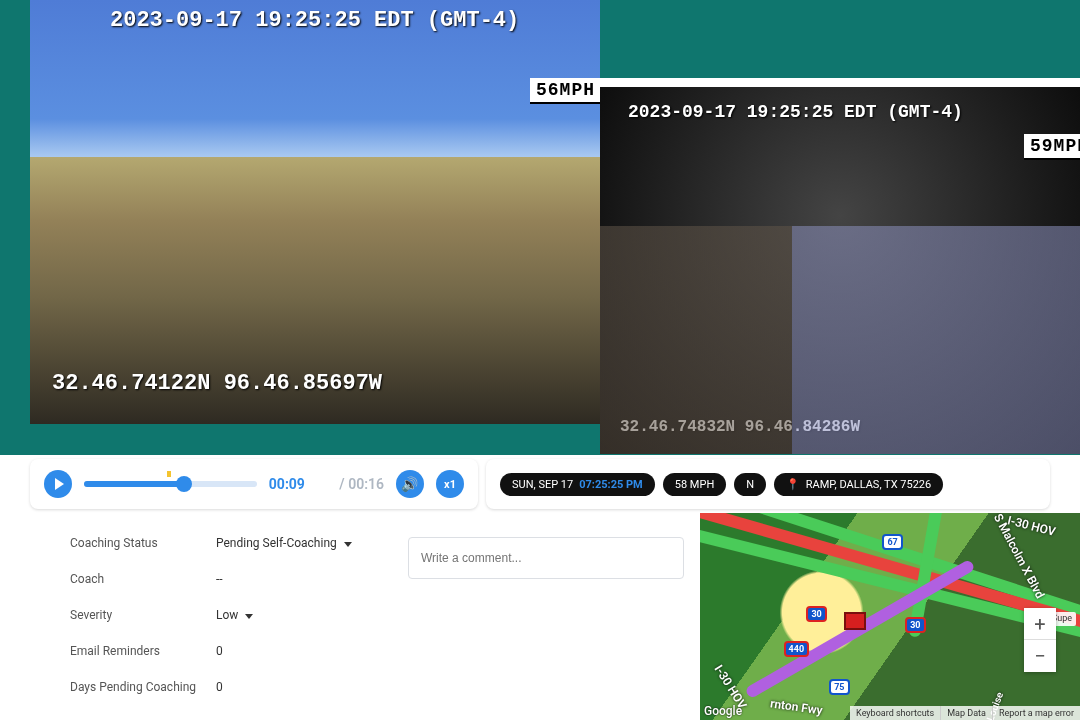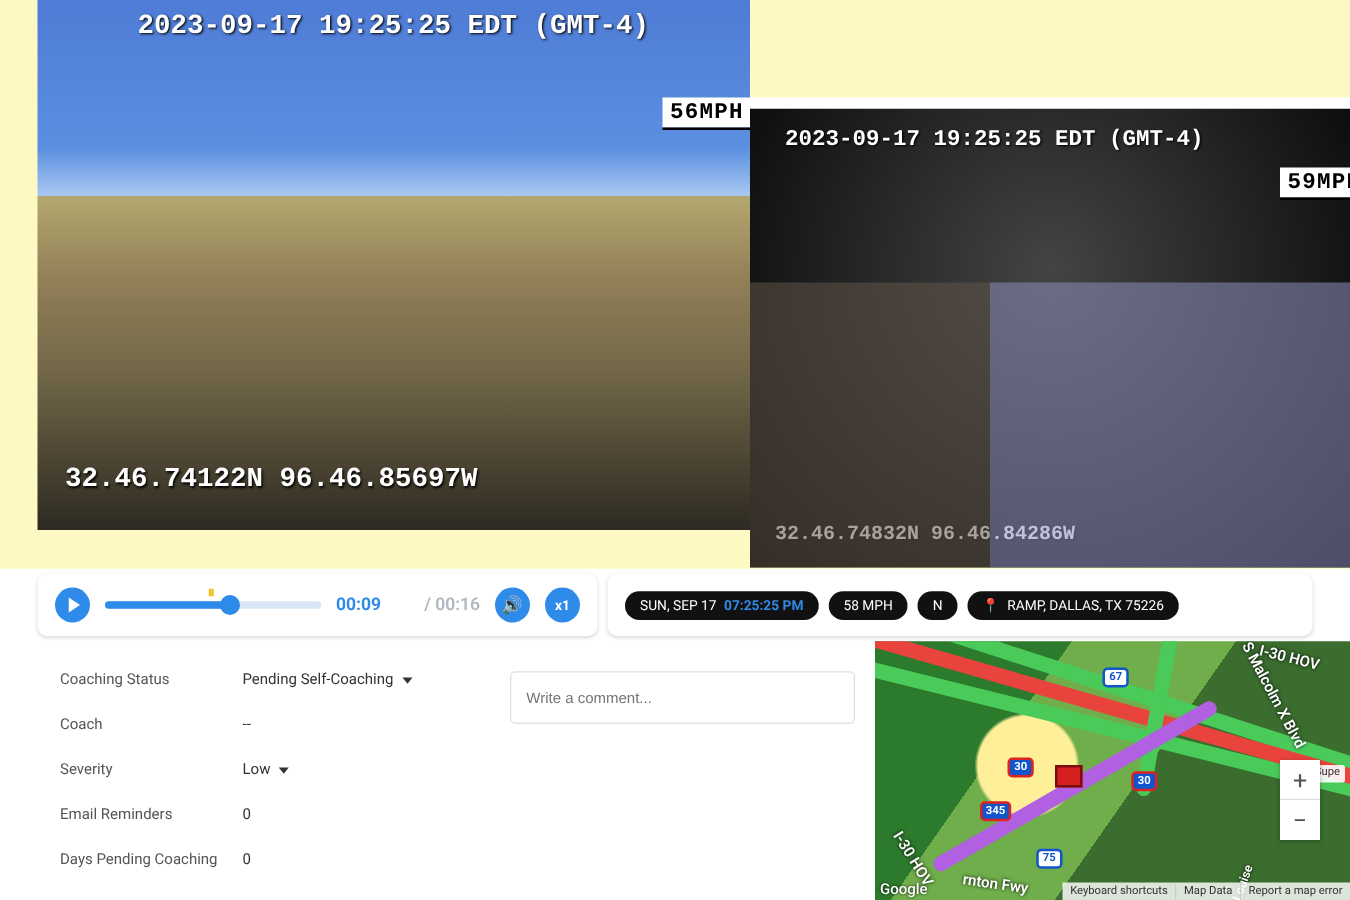--- a/index.html
+++ b/index.html
@@ -1,19 +1,19 @@
 <!DOCTYPE html>
 <html><head>
 <meta charset="utf-8">
 <style>
   * { box-sizing: border-box; margin: 0; padding: 0; }
   body { font-family: -apple-system, "Segoe UI", Roboto, Arial, sans-serif; background:#fff; color:#333; width:1080px; }
 
   
-  .videos { position:relative; width:1080px; height:455px; background:#fef9c3; overflow:hidden; }
+  .videos { position:relative; width:1080px; height:455px; background:#0f766e; overflow:hidden; }
 
   .cam { position:absolute; background:#000; overflow:hidden; }
   .cam-left  { left:30px;  top:0;    width:570px; height:424px; }
   .cam-right { left:600px; top:87px; width:480px; height:367px; }
 
   
   .scene-road {
     background: linear-gradient(#4f7cd6 0%, #5b8fe0 28%, #a9c9f1 37%, #b4a870 37%, #938158 52%, #726748 70%, #2e2a22 100%);
   }
   .scene-cabin {
@@ -59,21 +59,21 @@
   .time .total { color:#aeb7c2; font-weight:600;margin-left:31px; }
 
   .infobar { flex:1; gap:8px; font-size:11px; }
   .pill { background:#111; color:#fff; border-radius:14px; padding:5px 12px; display:flex; align-items:center; gap:6px; white-space:nowrap;justify-content:space-between; }
   .pill .accent { color:#2f8bea; font-weight:700; }
   .pin-icon::before { content:"\1F4CD"; font-size:11px; }
 
   
   .lower { display:flex; height:207px; }
   .form { width:400px; padding:12px 0 0 48px; font-size:12px; }
-  .form-row { display:flex; align-items:center; height:36px; }
+  .form-row { display:flex; align-items:center; height:36px;margin-left:22px; }
   .form-row .lbl { width:146px; color:#555; }
   .form-row .val { color:#333; }
   .link-red { color:#d9534f; cursor:pointer; }
   .link-green { color:#1f9d55; cursor:pointer; }
   .caret { display:inline-block; margin-left:4px; width:0; height:0; border-left:4px solid transparent; border-right:4px solid transparent; border-top:5px solid currentColor; }
 
   .comment-col { width:300px; padding:24px 0 0 8px; }
   .comment-box { width:276px; height:42px; border:1px solid #dcdfe4; border-radius:4px; padding:18px 12px; font-size:12px; color:#ef4444; background:#fff; }
 
   .map { position:relative; flex:1; min-width:370px; background:
@@ -204,21 +204,21 @@
     <div class="marker"></div>
 
     <div class="road-label rl1">I-30 HOV</div>
     <div class="road-label rl2">S Malcolm X Blvd</div>
     <div class="road-label rl3">I-30 HOV</div>
     <div class="road-label rl4">rnton Fwy</div>
     <div class="road-label rl5">Louise</div>
 
     <div class="shield" style="left:28%; top:45%;">30</div>
     <div class="shield" style="left:54%; top:50%;">30</div>
-    <div class="shield" style="left:22%; top:62%;">345</div>
+    <div class="shield" style="left:22%; top:62%;">440</div>
     <div class="shield white" style="left:48%; top:10%;">67</div>
     <div class="shield white" style="left:34%; top:80%;">75</div>
 
     <div class="npi">Na
 Supe</div>
 
     <div class="zoom-ctrl">
       <div>+</div>
       <div>−</div>
     </div>

